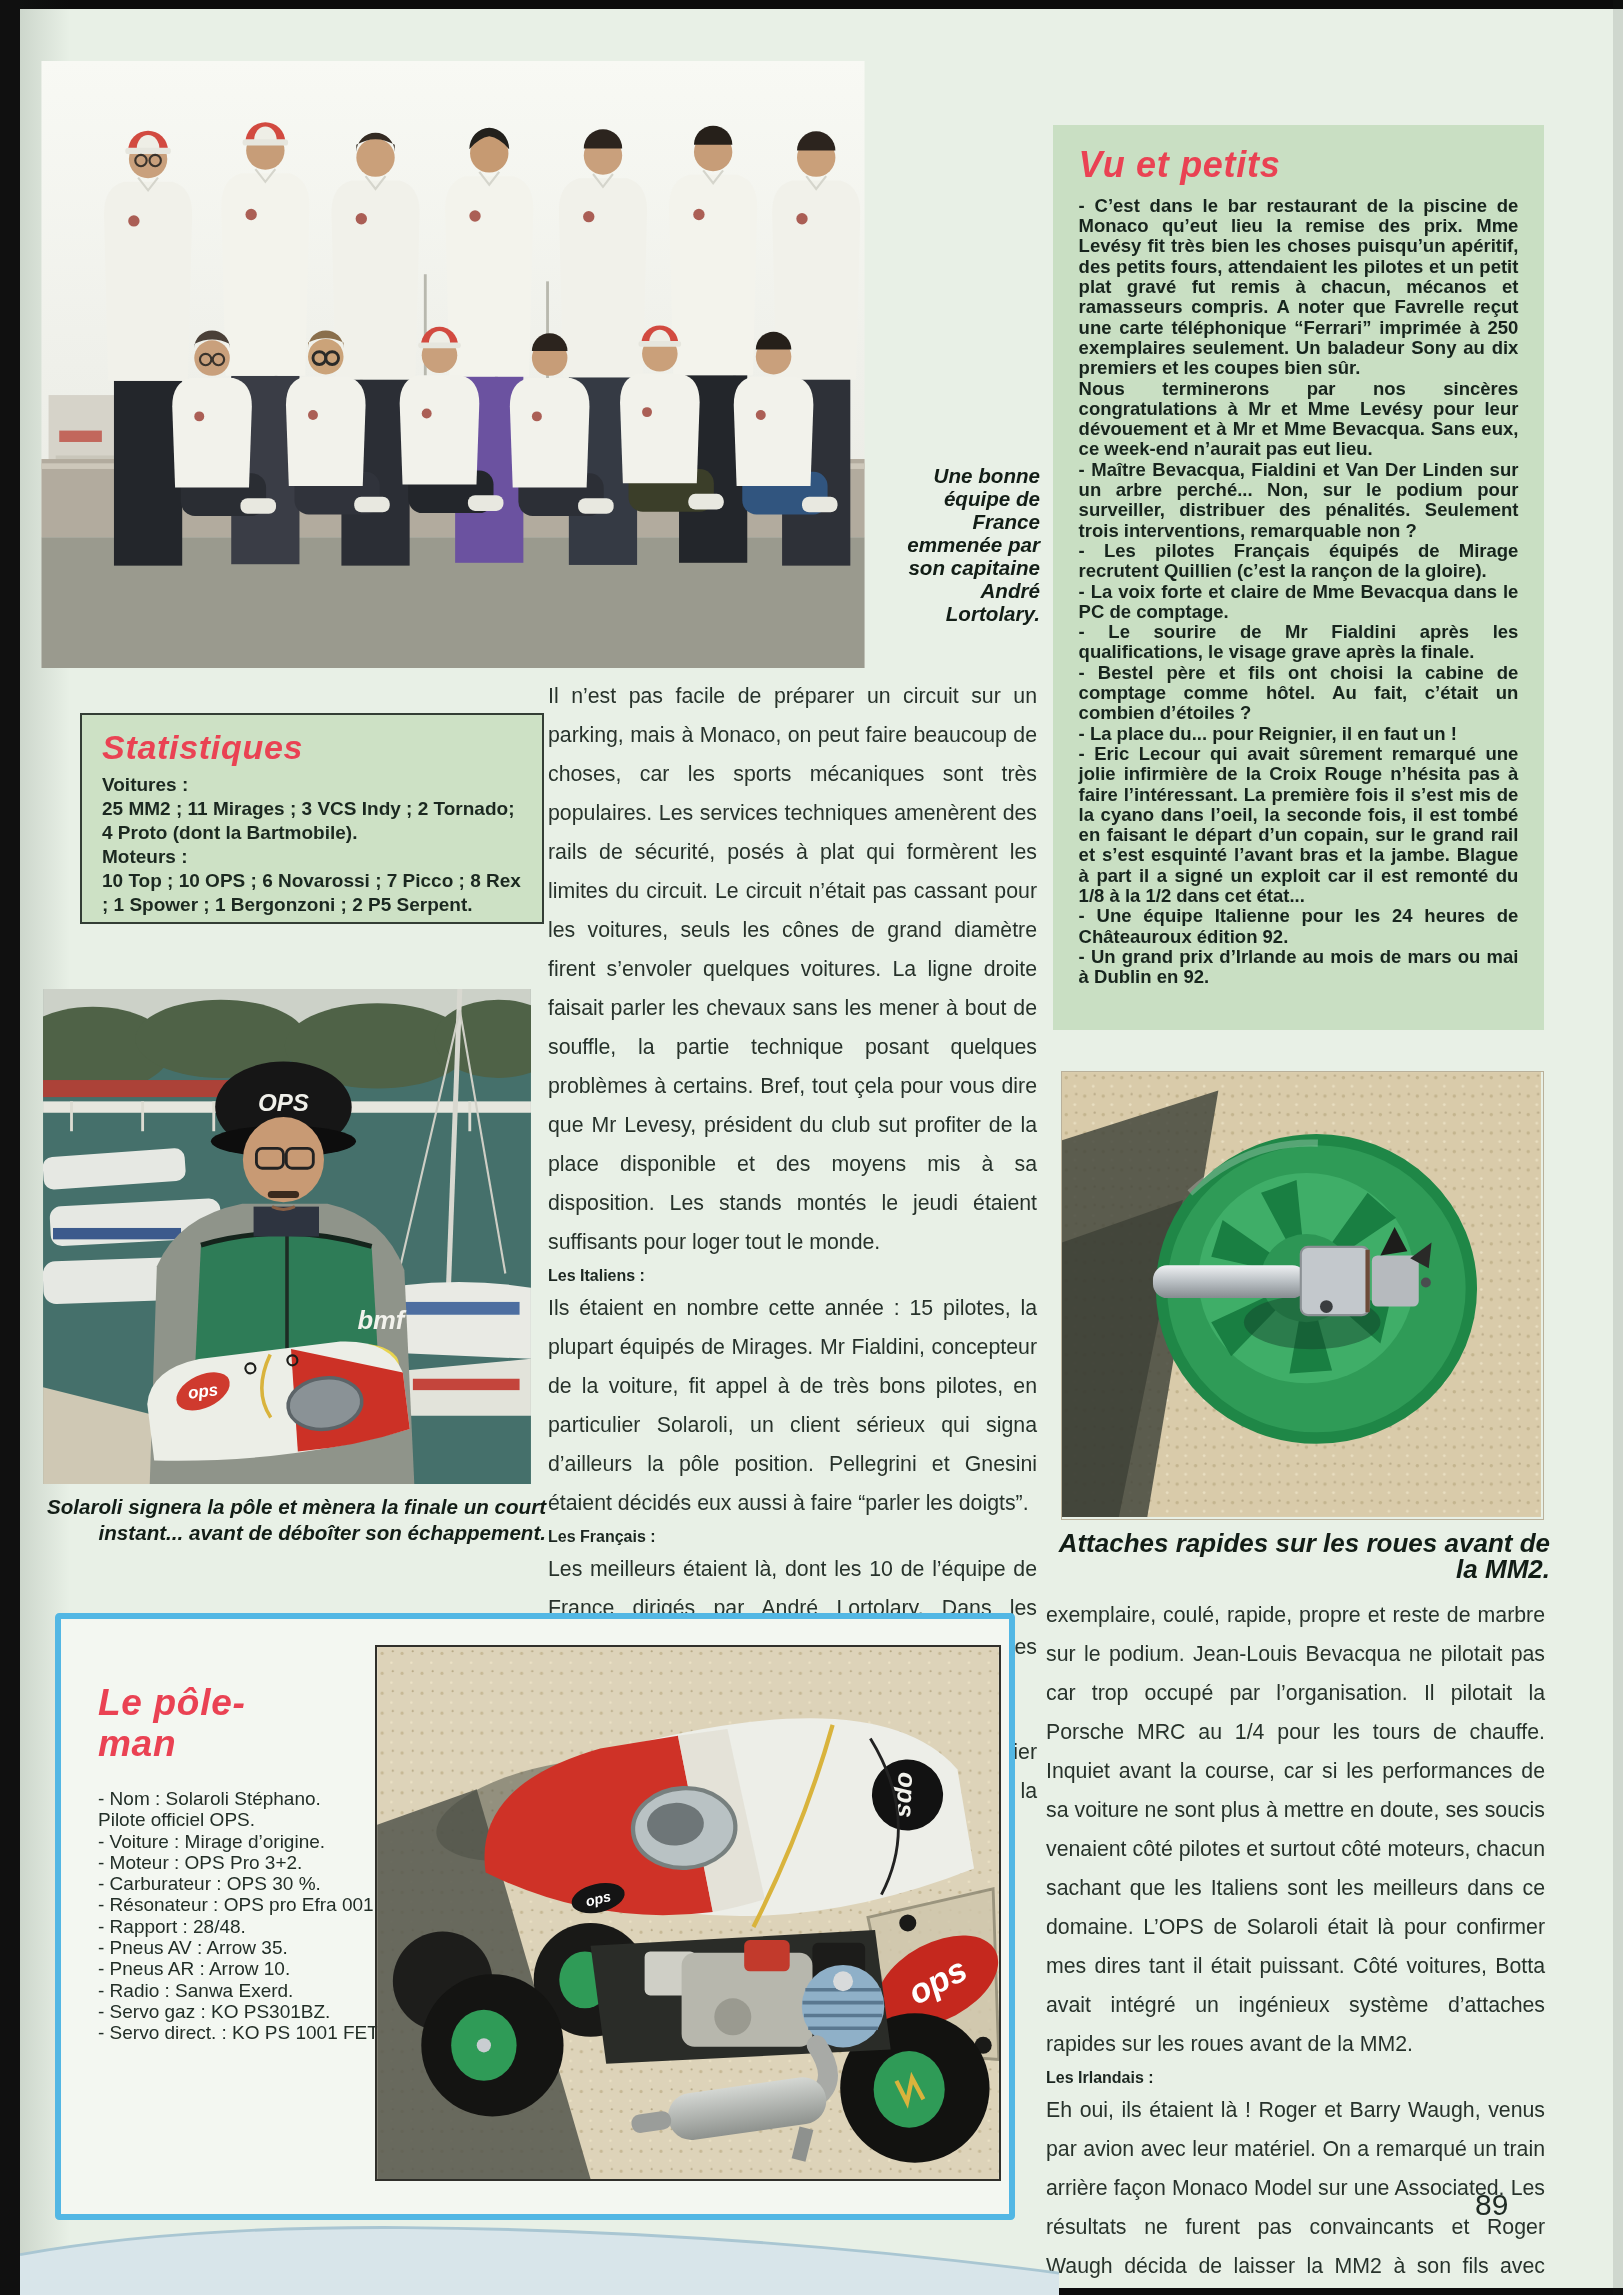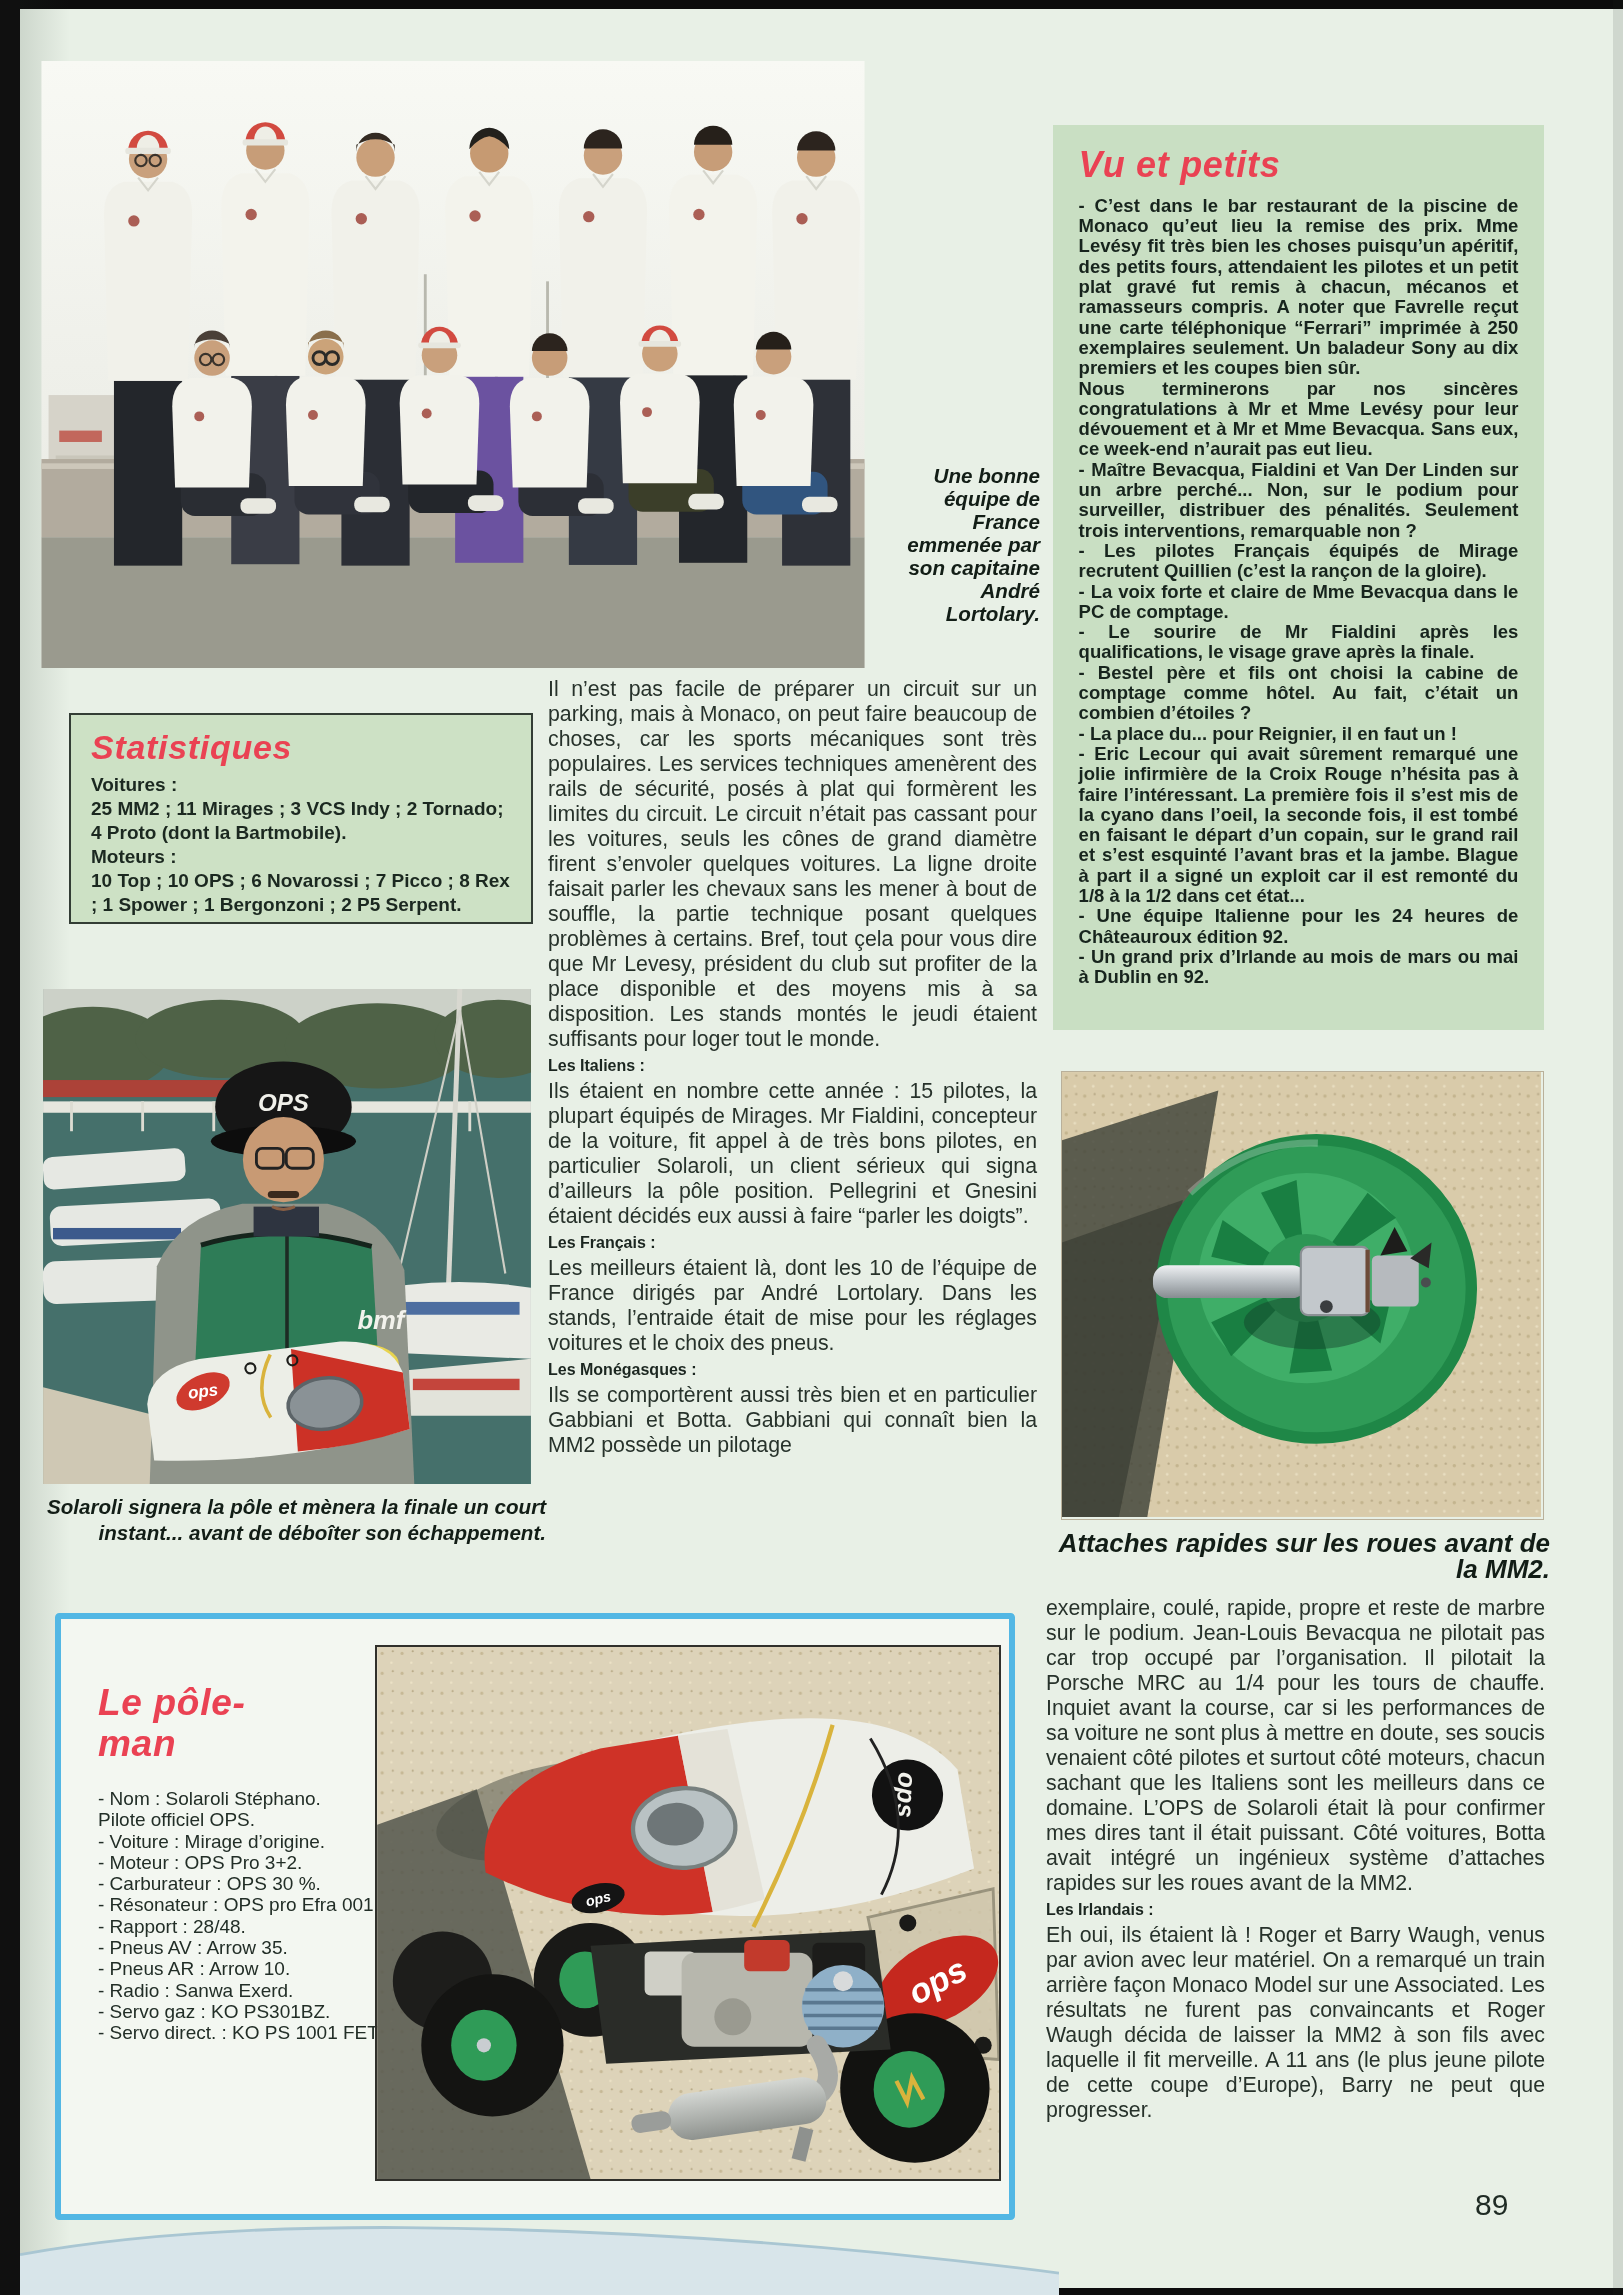--- a/index.html
+++ b/index.html
@@ -23,33 +23,33 @@
   #chassis-photo{left:375px;top:1645px;width:622px;height:532px;border:2.1px solid #30302b;}
 
   
   .caption{font-style:italic;font-weight:bold;color:#121d16;text-align:right;}
   #team-caption{left:884px;top:464px;width:156px;font-size:20.6px;line-height:23px;}
   #solaroli-caption{left:44px;top:1494px;width:502px;font-size:20.6px;line-height:26px;}
   #wheel-caption{left:1056px;top:1531px;width:494px;font-size:26px;line-height:25.6px;}
 
   
   .greenbox{background:#c9dfc3;}
-  #stats-box{left:69px;top:713px;width:464px;height:211px;background:#cde1c5;
+  #stats-box{left:80px;top:713px;width:464px;height:211px;background:#cde1c5;
              border:2.1px solid #333d35;box-sizing:border-box;padding:12.8px 20px;overflow:hidden;}
   .red-title{color:#ea4253;font-style:italic;font-weight:bold;letter-spacing:0.7px;}
   #stats-title{font-size:34px;line-height:38px;margin:0 0 7.1px 0;}
   .stats-line{font-size:19px;line-height:24px;font-weight:bold;color:#1b2820;margin:0;}
   #vu-box{left:1053px;top:125px;width:491px;height:905px;box-sizing:border-box;
           padding:18.5px 25.6px;overflow:hidden;}
   #vu-title{font-size:36px;line-height:41px;margin:0 0 11.4px 0;}
   .vu-item{font-size:18.5px;line-height:20.3px;font-weight:bold;color:#17241d;
            text-align:justify;margin:0;}
 
   
-  .colp{font-size:21.3px;line-height:25px;color:#27322b;text-align:justify;margin:0;}
+  .colp{font-size:21.3px;line-height:39px;color:#27322b;text-align:justify;margin:0;}
   .colh{font-size:16px;line-height:27px;color:#1b2620;font-weight:bold;margin:0;}
   #col1{left:548px;top:677px;width:489px;}
   #col2{left:1046px;top:1596px;width:499px;}
 
   
   #poleman-box{left:55px;top:1613px;width:960px;height:607px;box-sizing:border-box;
                background:#f3f7f1;border:6.4px solid #52b7e4;border-radius:4.3px;}
   #poleman-title{position:absolute;left:37px;top:25.6px;width:206px;font-size:37px;line-height:41px;}
   #spec-list{position:absolute;left:37px;top:169px;width:299px;}
   .spec{font-size:19px;line-height:21.3px;color:#222e27;margin:0;}

